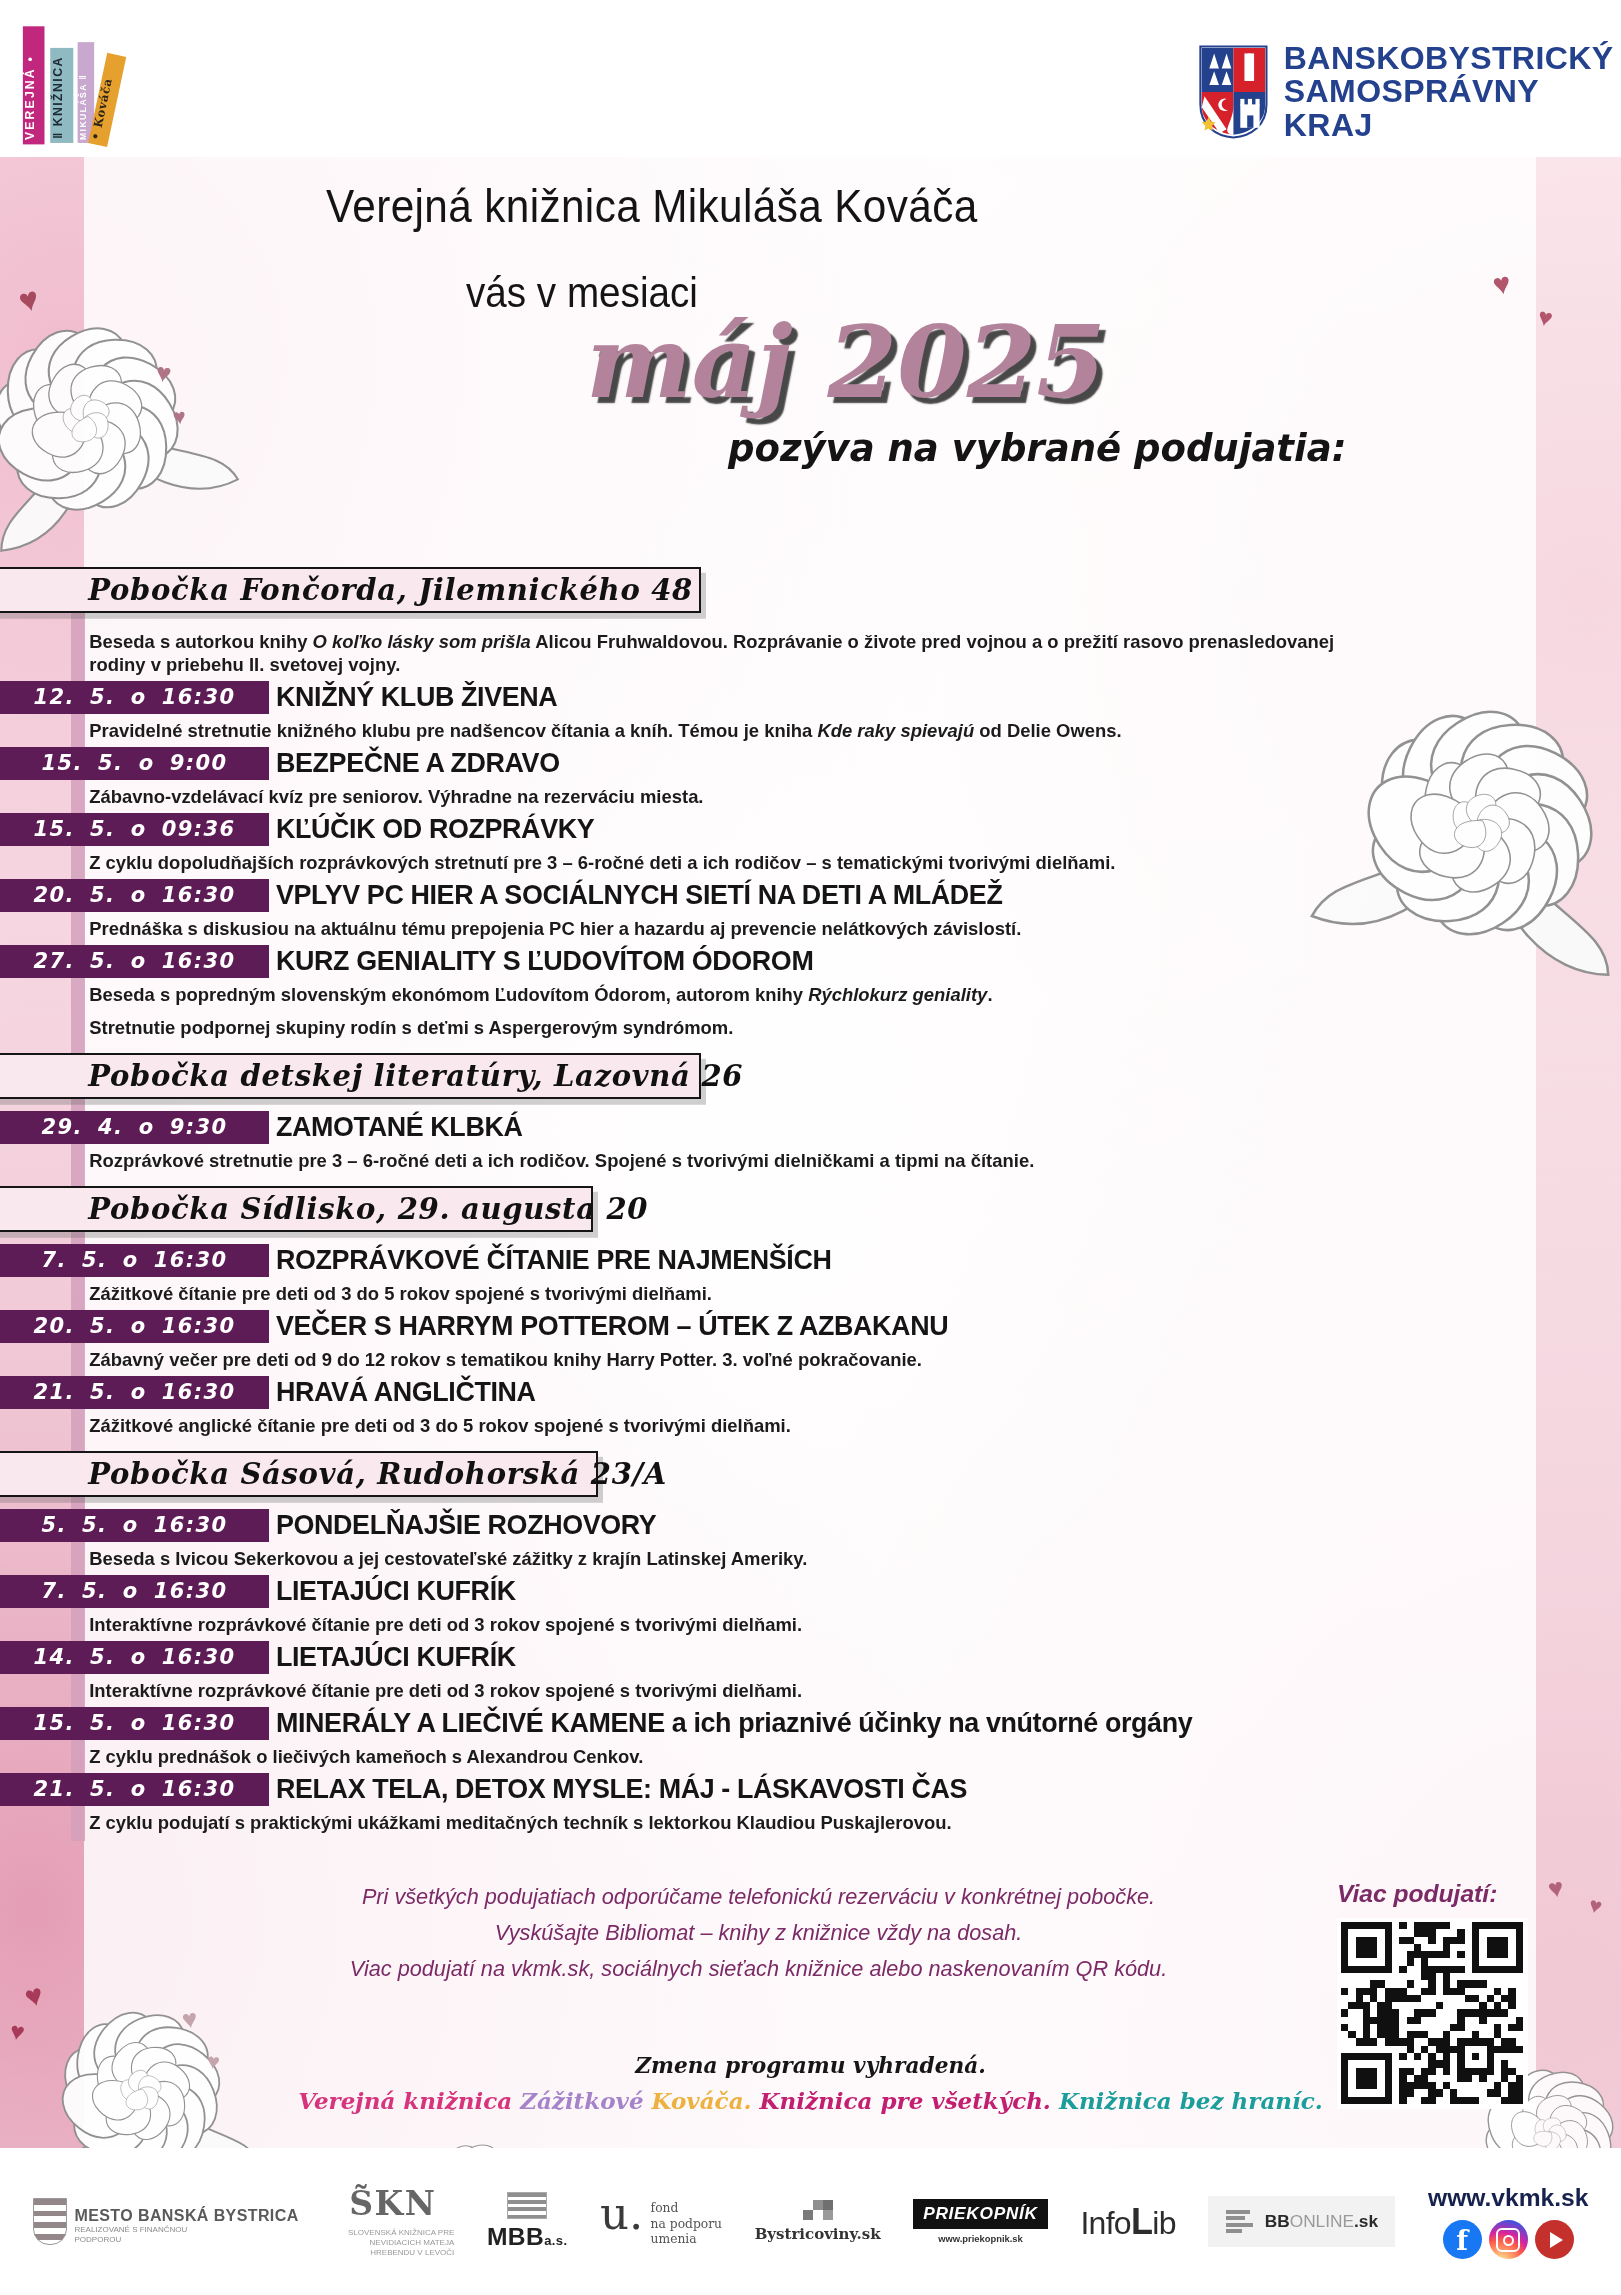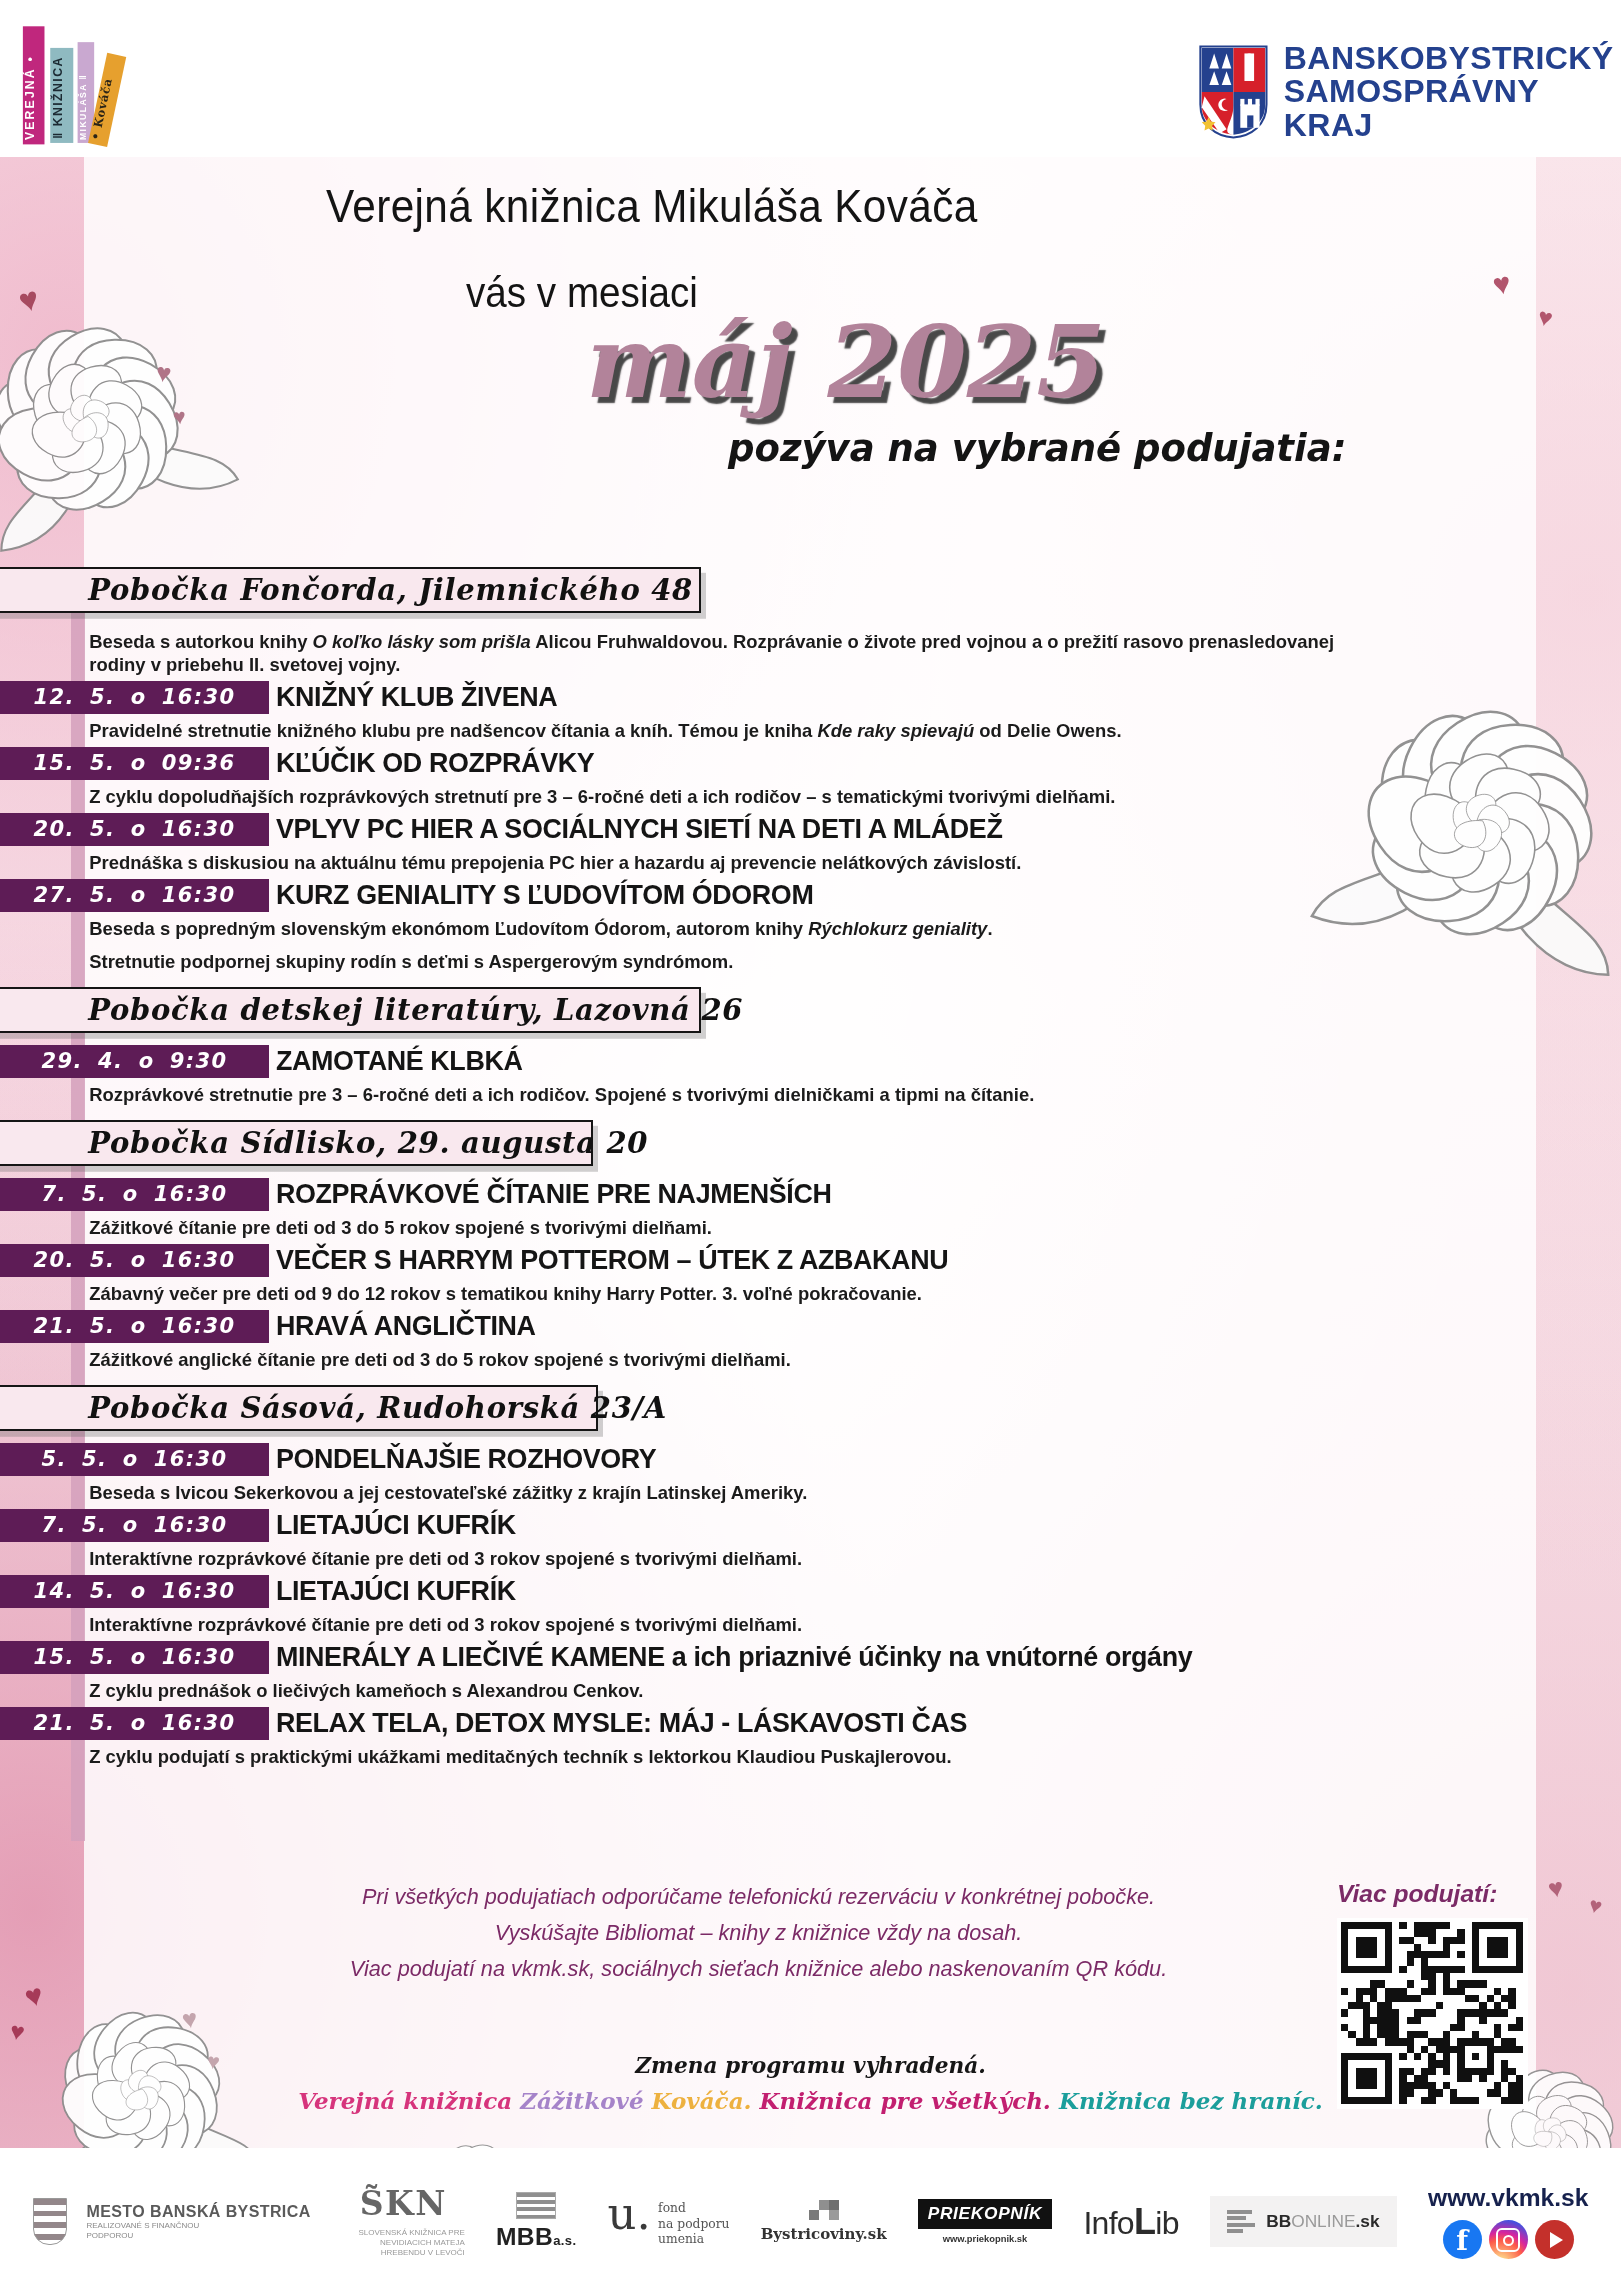--- a/index.html
+++ b/index.html
@@ -58,21 +58,21 @@
   .qr-label{position:absolute;left:1337px;top:1880px;font-size:24.6px;color:#7b2a66;
             font-weight:bold;font-style:italic;}
   .qr-wrap{position:absolute;left:1337px;top:1918px;width:182px;height:182px;background:#fff;padding:4.3px;}
   .closing-note{position:absolute;left:0;top:2053px;width:1621px;text-align:center;
                 font-size:21.7px;color:#161616;}
   .tagline{position:absolute;left:0;top:2087px;width:1621px;text-align:center;font-size:23px;}
   
   .footer{position:absolute;left:0;top:2148px;width:1621px;height:147px;background:#fff;
           display:flex;align-items:center;justify-content:space-between;padding:0 32.5px;box-sizing:border-box;}
   .partner{display:flex;flex-direction:column;align-items:center;gap:4.3px;color:#555;}
-  .p-row{display:flex;align-items:center;gap:20px;}
+  .p-row{display:flex;align-items:flex-end;gap:8px;}
   .shield-icon{width:32px;height:45px;border-radius:0 0 16px 16px;
                background:repeating-linear-gradient(#93878a 0 5.8px,#ffffff 5.8px 11.6px);border:0.7px solid #999;}
   .mbb-flag{width:38px;height:24.6px;background:repeating-linear-gradient(#8f8f8f 0 3.6px,#fff 3.6px 7.2px);border:0.7px solid #aaa;}
   .p-name{font-weight:bold;font-size:16px;color:#5a5a5a;letter-spacing:0.4px;}
   .p-sub{font-size:8px;color:#8a8a8a;max-width:152px;text-align:left;line-height:1.25;}
   .skn-mark{font-size:33px;font-weight:bold;color:#666;letter-spacing:1.4px;font-family:"DejaVu Serif", serif;}
   .skn-sub{font-size:8px;color:#999;text-align:right;max-width:123px;line-height:1.3;}
   .fpu{display:flex;align-items:flex-start;gap:7.2px;}
   .fpu-u{font-family:"DejaVu Serif", serif;font-size:45px;color:#3a3a3a;line-height:.8;}
   .fpu-sub{font-family:"DejaVu Serif", serif;font-size:12.3px;color:#555;line-height:1.25;padding-top:5.8px;}
@@ -321,20 +321,29 @@
           <div class="event-desc"><span>Beseda s autorkou knihy </span><span class="it">O koľko lásky som prišla</span><span> Alicou Fruhwaldovou. Rozprávanie o živote pred vojnou a o prežití rasovo prenasledovanej rodiny v priebehu II. svetovej vojny.</span></div>
         </div>
         <div class="event">
           <div class="event-head">
             <div class="badge">12. 5. o 16:30</div>
             <div class="event-title">
               <span>KNIŽNÝ KLUB ŽIVENA</span>
             </div>
           </div>
           <div class="event-desc"><span>Pravidelné stretnutie knižného klubu pre nadšencov čítania a kníh. Témou je kniha </span><span class="it">Kde raky spievajú</span><span> od Delie Owens.</span></div>
+        </div>
+        <div class="event">
+          <div class="event-head">
+            <div class="badge">15. 5. o 9:00</div>
+            <div class="event-title">
+              <span>BEZPEČNE A ZDRAVO</span>
+            </div>
+          </div>
+          <div class="event-desc"><span>Zábavno-vzdelávací kvíz pre seniorov. Výhradne na rezerváciu miesta.</span></div>
         </div>
         <div class="event">
           <div class="event-head">
             <div class="badge">15. 5. o 09:36</div>
             <div class="event-title">
               <span>KĽÚČIK OD ROZPRÁVKY</span>
             </div>
           </div>
           <div class="event-desc"><span>Z cyklu dopoludňajších rozprávkových stretnutí pre 3 – 6-ročné deti a ich rodičov – s tematickými tvorivými dielňami.</span></div>
         </div>

